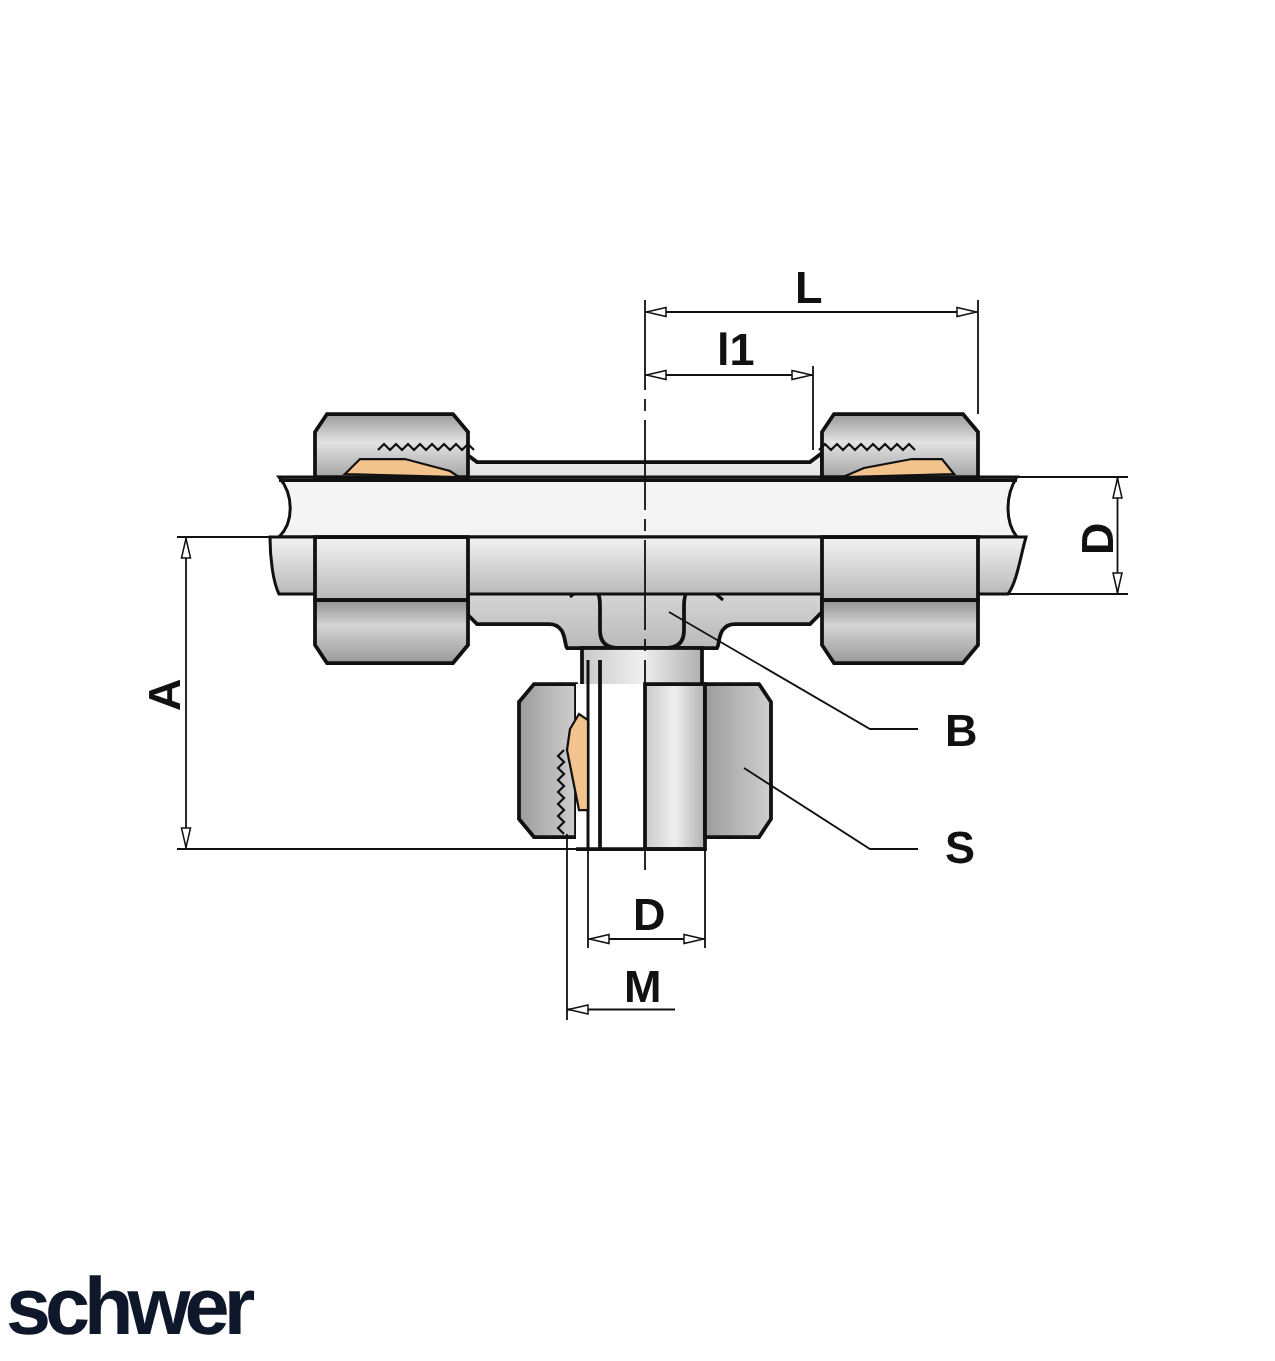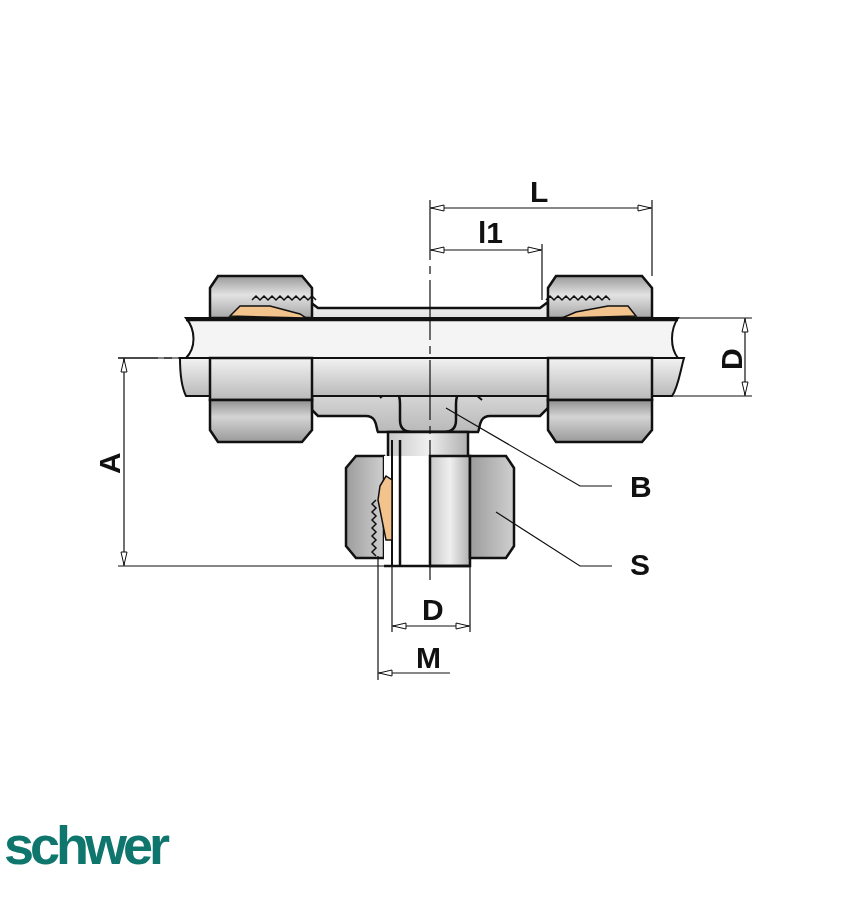--- a/index.html
+++ b/index.html
@@ -1,20 +1,20 @@
 <!DOCTYPE html>
 <html><head>
 <meta charset="utf-8">
 <style>
   html, body { margin: 0; padding: 0; background: #ffffff; }
   body { width: 850px; height: 907px; position: relative; overflow: hidden;
          font-family: "Liberation Sans", sans-serif; }
   #drawing { position: absolute; left: 0; top: 0; }
   .dim-label { font-family: "Liberation Sans", sans-serif; font-weight: bold; font-size: 30px; fill: #111; }
-  .logo { position: absolute; left: 4px; top: 818px; color: #0f766e; line-height: 1; }
+  .logo { position: absolute; left: 4px; top: 844px; color: #0f172a; line-height: 1; }
   .logo-top { font-family: "Liberation Sans", sans-serif; font-weight: bold; font-size: 54px; letter-spacing: -4px; display: block; }
   .logo-bottom { font-family: "DejaVu Serif", serif; font-weight: bold; font-size: 25px; display: block; margin-left: 34px; margin-top: -4px; }
 </style>
 </head>
 <body>
 
 <svg id="drawing" width="850" height="907" viewBox="0 0 850 907" xmlns="http://www.w3.org/2000/svg">
   <defs>
     <linearGradient id="gV" x1="0" y1="0" x2="0" y2="1">
       <stop offset="0" stop-color="#9a9a9a"></stop>

